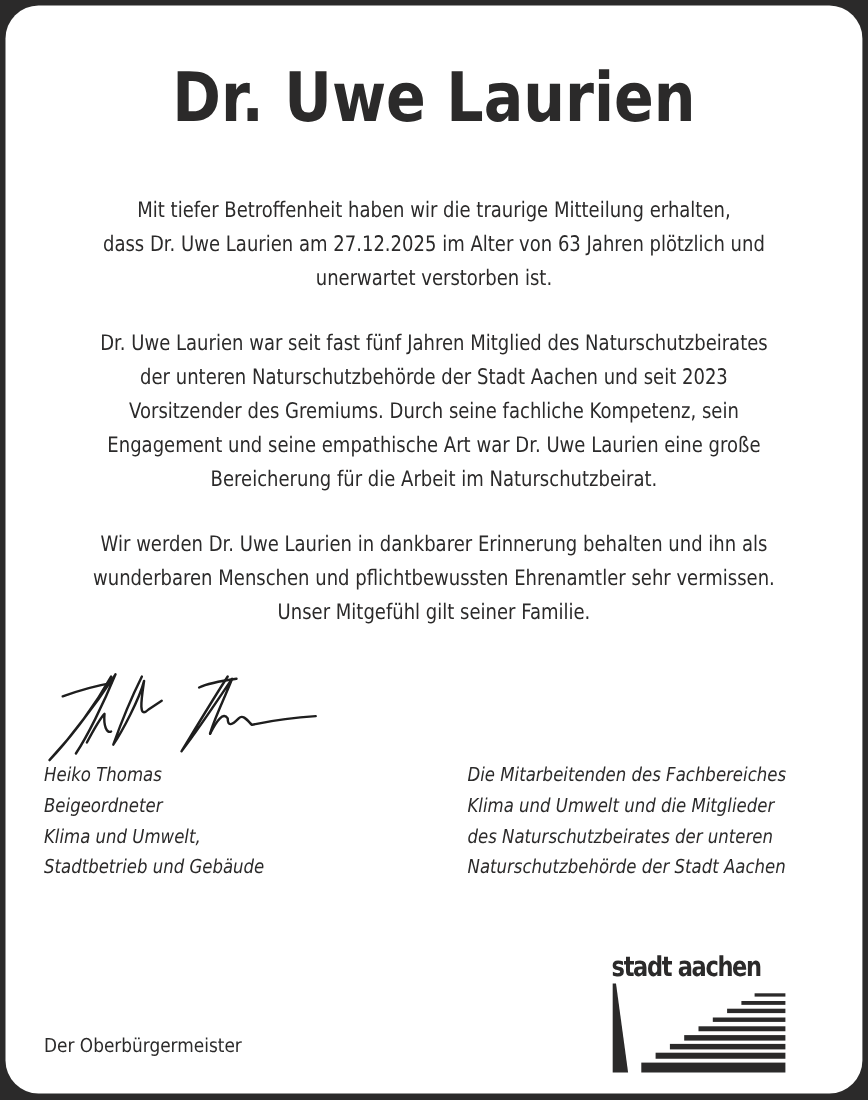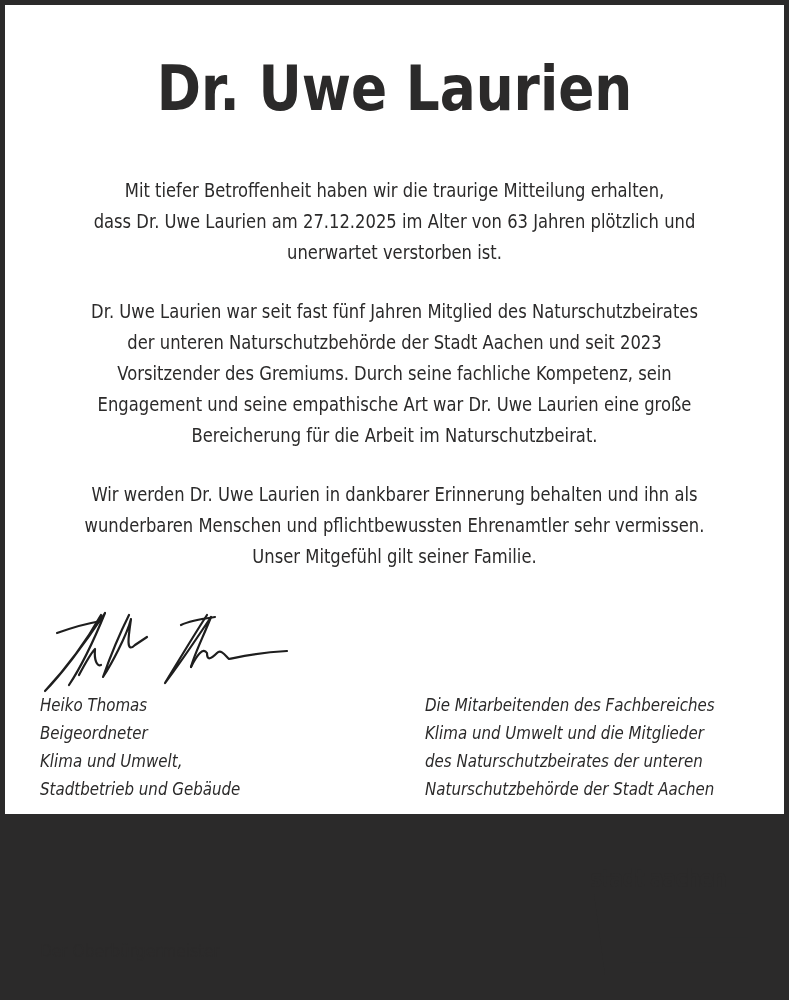--- a/index.html
+++ b/index.html
@@ -1,20 +1,21 @@
 <!DOCTYPE html>
 <html><head>
 <meta charset="utf-8">
 <style>
   html, body { margin:0; padding:0; background:#2b2a2a; }
   body { width:789px; height:1000px; position:relative; overflow:hidden; }
   .frame {
-    position:absolute; left:5px; top:5px; width:779px; height:809px;
+    position:absolute; left:5px; top:5px; width:779px; height:989px;
     background:#ffffff; color:#2b2a2a;
     font-family:"DejaVu Sans Condensed","Liberation Sans Narrow","DejaVu Sans",sans-serif;
+    border-radius:30px;
   }
   .title {
     position:absolute; left:0; right:0; top:44px; text-align:center;
     font-family:"DejaVu Sans",sans-serif; font-weight:bold; font-size:62px;
     letter-spacing:0px; transform:scaleX(0.86); transform-origin:center; line-height:80px;
   }
   .para {
     position:absolute; left:0; right:0; text-align:center;
     font-family:"DejaVu Sans",sans-serif; font-size:19.5px; line-height:31px;
     transform:scaleX(0.84); transform-origin:center;
@@ -28,21 +29,21 @@
     position:absolute; font-family:"DejaVu Sans",sans-serif; font-style:italic;
     font-size:17.5px; line-height:28px; transform:scaleX(0.86); transform-origin:left top;
     white-space:nowrap;
   }
   .col-left { left:35px; top:686px; }
   .col-right { left:420px; top:686px; }
   .footer {
     position:absolute; left:35px; top:936px; font-family:"DejaVu Sans",sans-serif;
     font-size:17.5px; transform:scaleX(0.88); transform-origin:left top; white-space:nowrap;
   }
-  .logo { position:absolute; left:585px; top:860px; width:160px; height:115px;text-align:right; }
+  .logo { position:absolute; left:551px; top:860px; width:160px; height:115px;text-align:right; }
   .logo-text {
     position:absolute; left:0; top:0; font-family:"DejaVu Sans",sans-serif; font-weight:bold;
     font-size:25px; letter-spacing:-1.5px; line-height:28px; transform:scaleX(0.82);
     transform-origin:left top; white-space:nowrap; color:#2b2a2a;
   }
   .logo svg { position:absolute; left:0; top:0; }
 </style>
 </head>
 <body>
 

